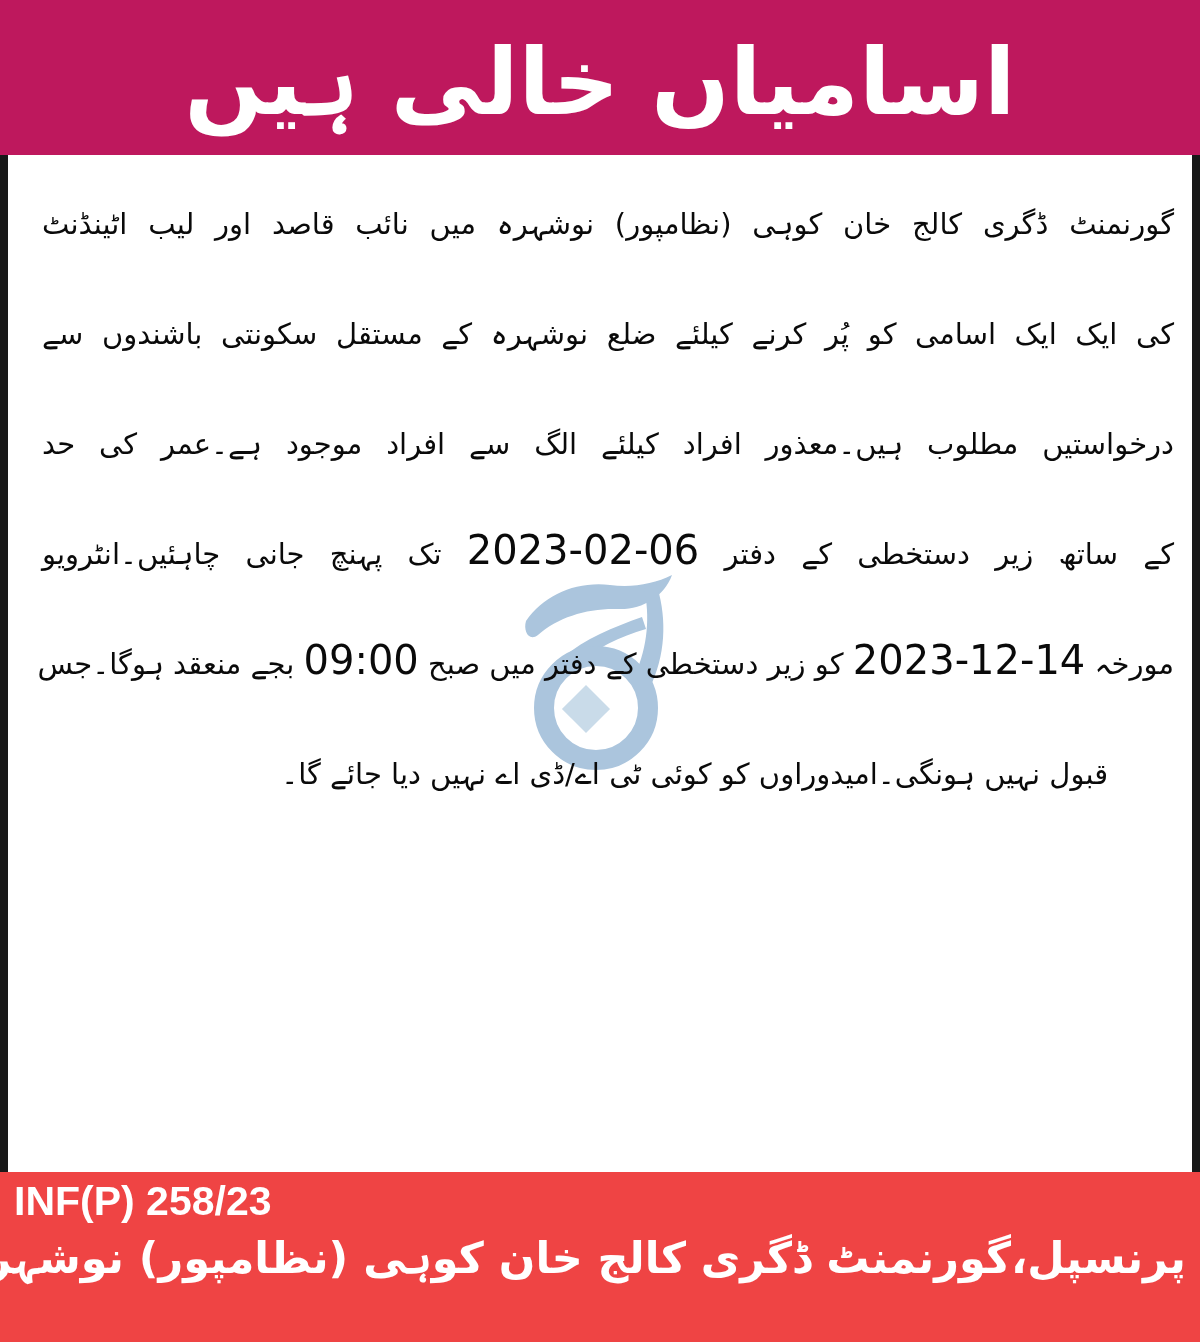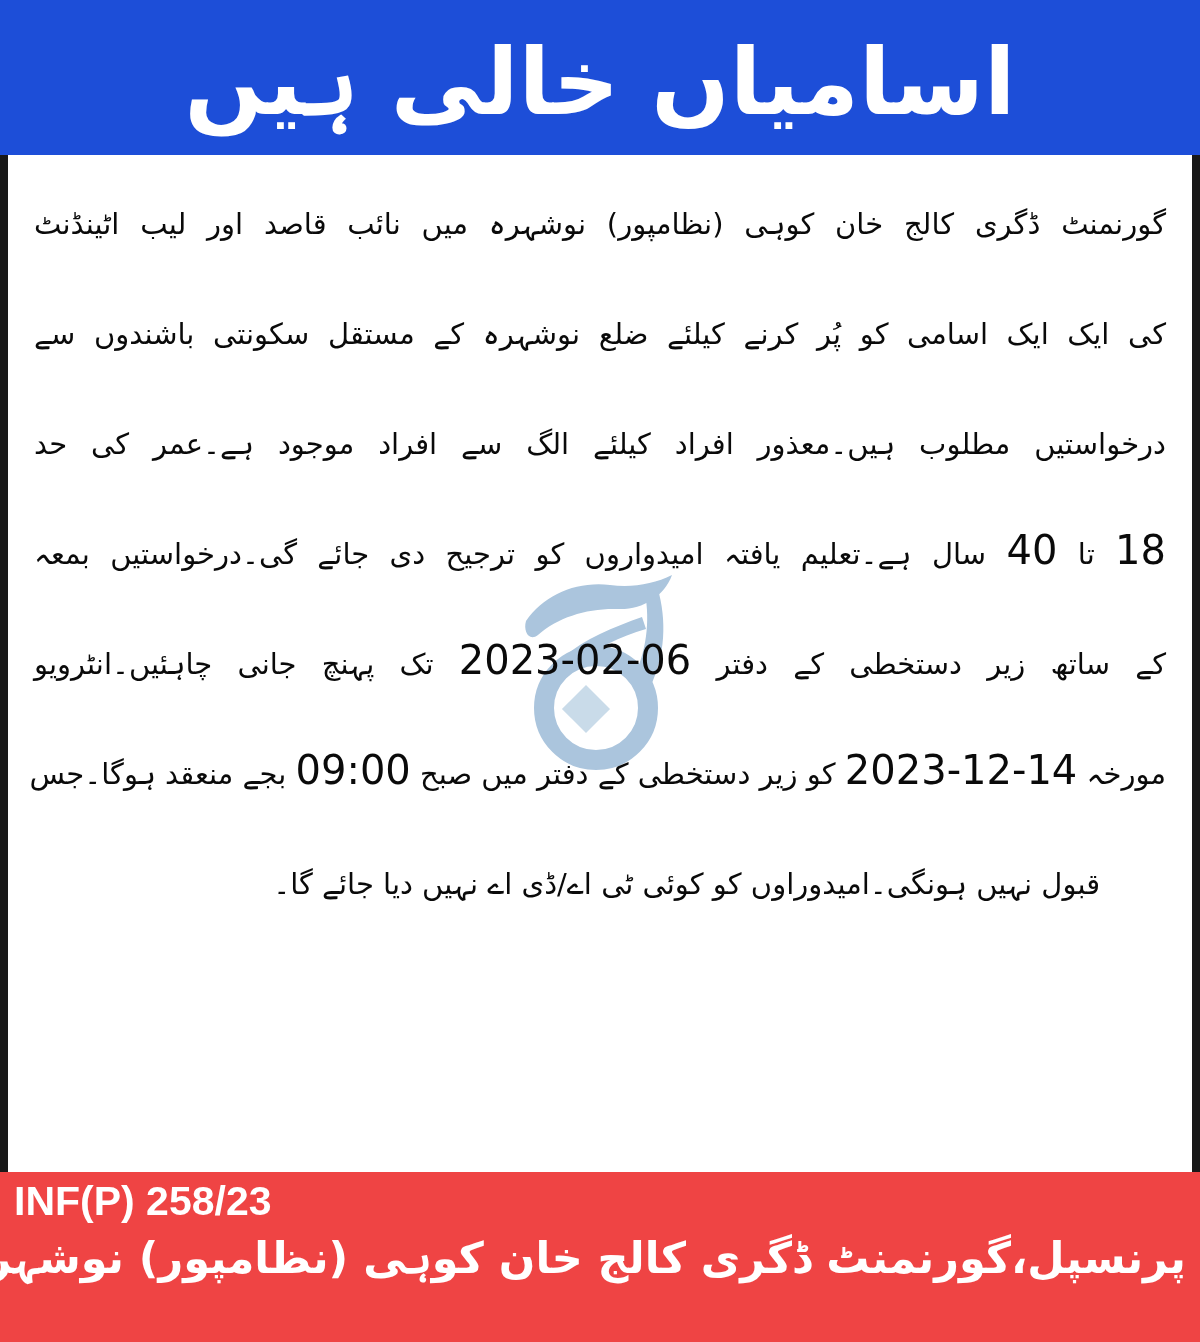--- a/index.html
+++ b/index.html
@@ -12,21 +12,21 @@
   .page {
     position: relative;
     width: 1200px; height: 1342px;
     background: #181818;
   }
 
   
   .header-band {
     position: absolute; left: 0; top: 0;
     width: 1200px; height: 155px;
-    background: #1d4ed8;
+    background: #be185d;
     display: flex; align-items: center; justify-content: center;
   }
   .header-title {
     direction: rtl;
     color: #ffffff;
     font-family: "DejaVu Sans", sans-serif;
     font-weight: bold;
     font-size: 92px;
     line-height: 1;
     white-space: nowrap;
@@ -39,21 +39,21 @@
     width: 1184px; height: 1017px;
     background: #ffffff;
   }
   .watermark {
     position: absolute; left: 512px; top: 420px;
     width: 160px; height: 205px;
     z-index: 0;
     pointer-events: none;
   }
   .body-text {
-    position: absolute; left: 0; top: 0;
+    position: absolute; left: 8px; top: 0;
     width: 1184px; height: 1017px;
     box-sizing: border-box;
     padding: 14px 26px 0 26px;
     direction: rtl;
     z-index: 1;
   }
   .ad-line {
     font-family: "DejaVu Sans", sans-serif;
     font-size: 29px;
     color: #0a0a0a;
@@ -122,21 +122,20 @@
         <circle cx="76" cy="133" r="52" fill="none" stroke="#abc5dd" stroke-width="20"></circle>
 
         <rect x="49" y="117" width="34" height="34" transform="rotate(45 66 134)" fill="#c9dbe9"></rect>
       </svg>
     </div>
 
     <div class="body-text">
       <div class="ad-line js-numwrap">گورنمنٹ ڈگری کالج خان کوہی (نظامپور) نوشہرہ میں نائب قاصد اور لیب اٹینڈنٹ</div>
       <div class="ad-line js-numwrap">کی ایک ایک اسامی کو پُر کرنے کیلئے ضلع نوشہرہ کے مستقل سکونتی باشندوں سے</div>
       <div class="ad-line js-numwrap">درخواستیں مطلوب ہیں۔معذور افراد کیلئے الگ سے افراد موجود ہے۔عمر کی حد</div>
-      <div class="ad-line js-numwrap"><span class="num">18</span> تا <span class="num">40</span> سال ہے۔تعلیم یافتہ امیدواروں کو ترجیح دی جائے گی۔درخواستیں بمعہ</div>
       <div class="ad-line js-numwrap">کے ساتھ زیر دستخطی کے دفتر <span class="num">06-02-2023</span> تک پہنچ جانی چاہئیں۔انٹرویو</div>
       <div class="ad-line js-numwrap">مورخہ <span class="num">14-12-2023</span> کو زیر دستخطی کے دفتر میں صبح <span class="num">09:00</span> بجے منعقد ہوگا۔جس</div>
       <div class="ad-line last js-numwrap">قبول نہیں ہونگی۔امیدوراوں کو کوئی ٹی اے/ڈی اے نہیں دیا جائے گا۔</div>
     </div>
   </div>
 
   <div class="footer-band">
     <div class="inf-number">INF(P) 258/23</div>
     <div class="signatory">پرنسپل،گورنمنٹ ڈگری کالج خان کوہی (نظامپور) نوشہرہ</div>
   </div>

